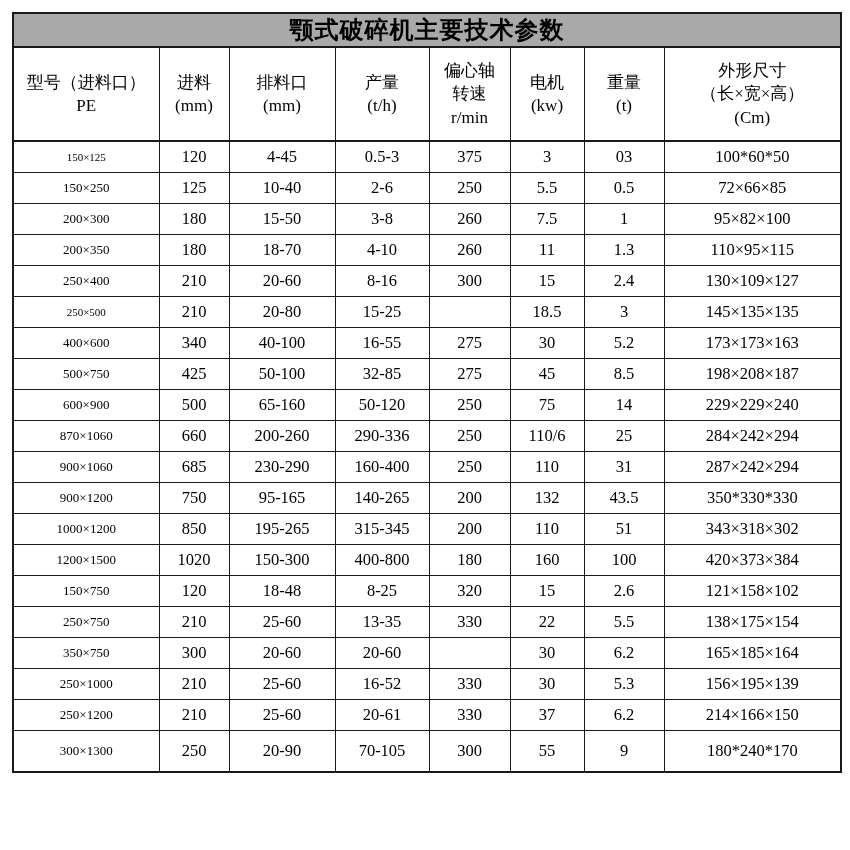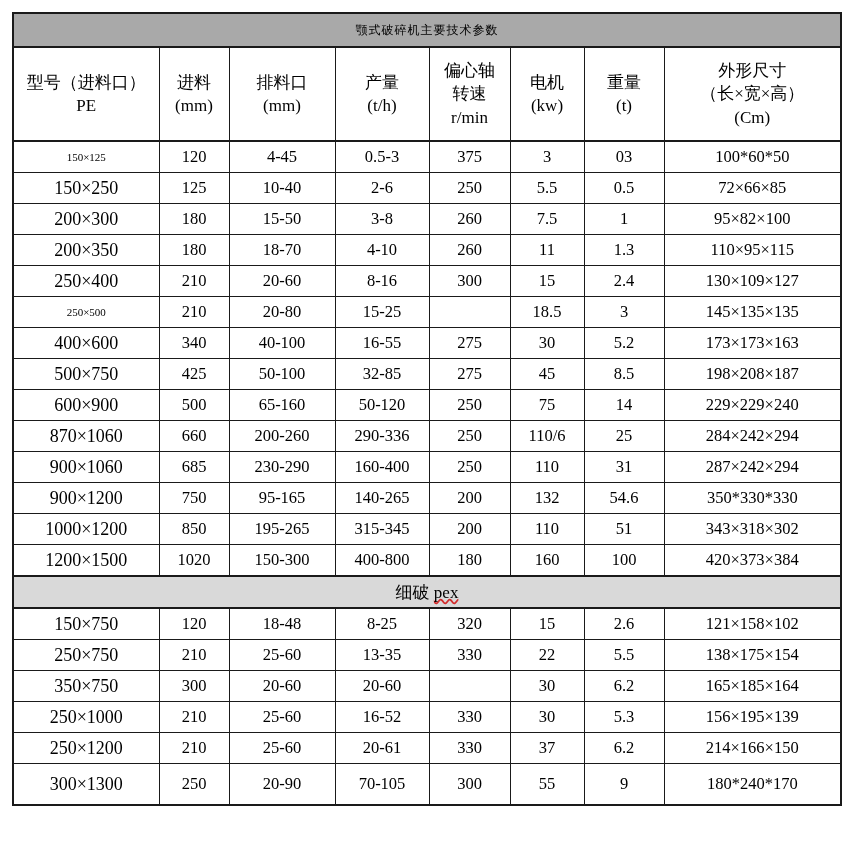--- a/index.html
+++ b/index.html
@@ -30,40 +30,40 @@
     border: 1px solid #1a1a1a;
     text-align: center;
     vertical-align: middle;
     font-weight: normal;
     padding: 0 2px;
   }
   
   tr.title-row td {
     background: #a9a9a9;
     height: 32px;
-    font-size: 12px;
-    font-weight: normal;
+    font-size: 24px;
+    font-weight: bold;
     letter-spacing: 1px;
     border-bottom: 2px solid #1a1a1a;
   }
   
   tr.head-row td {
     height: 92px;
     font-size: 17px;
     line-height: 1.38;
     border-bottom: 2px solid #1a1a1a;
   }
   tr.head-row td .hl { display: block; white-space: nowrap; }
   
   tr.data-row td {
     height: 30px;
     font-size: 16.5px;
   }
   tr.data-row.tall td { height: 40px; margin-left: 44px; }
-  tr.data-row td.c0 { font-size: 18px; }
+  tr.data-row td.c0 { font-size: 13px; }
   tr.data-row.small td.c0 { font-size: 11px; }
   
   tr.section-row td {
     background: #d9d9d9;
     height: 30px;
     font-size: 17px;
     border-top: 2px solid #1a1a1a;
     border-bottom: 2px solid #1a1a1a;
   }
   .spellerr {
@@ -245,21 +245,21 @@
           <td class="c6">31</td>
           <td class="c7">287×242×294</td>
         </tr>
         <tr class="data-row">
           <td class="c0">900×1200</td>
           <td class="c1">750</td>
           <td class="c2">95-165</td>
           <td class="c3">140-265</td>
           <td class="c4">200</td>
           <td class="c5">132</td>
-          <td class="c6">54.6</td>
+          <td class="c6">43.5</td>
           <td class="c7">350*330*330</td>
         </tr>
         <tr class="data-row">
           <td class="c0">1000×1200</td>
           <td class="c1">850</td>
           <td class="c2">195-265</td>
           <td class="c3">315-345</td>
           <td class="c4">200</td>
           <td class="c5">110</td>
           <td class="c6">51</td>
@@ -267,23 +267,20 @@
         </tr>
         <tr class="data-row">
           <td class="c0">1200×1500</td>
           <td class="c1">1020</td>
           <td class="c2">150-300</td>
           <td class="c3">400-800</td>
           <td class="c4">180</td>
           <td class="c5">160</td>
           <td class="c6">100</td>
           <td class="c7">420×373×384</td>
-        </tr>
-        <tr class="section-row">
-          <td colspan="8"><span>细破 </span><span class="spellerr">pex</span></td>
         </tr>
         <tr class="data-row">
           <td class="c0">150×750</td>
           <td class="c1">120</td>
           <td class="c2">18-48</td>
           <td class="c3">8-25</td>
           <td class="c4">320</td>
           <td class="c5">15</td>
           <td class="c6">2.6</td>
           <td class="c7">121×158×102</td>

